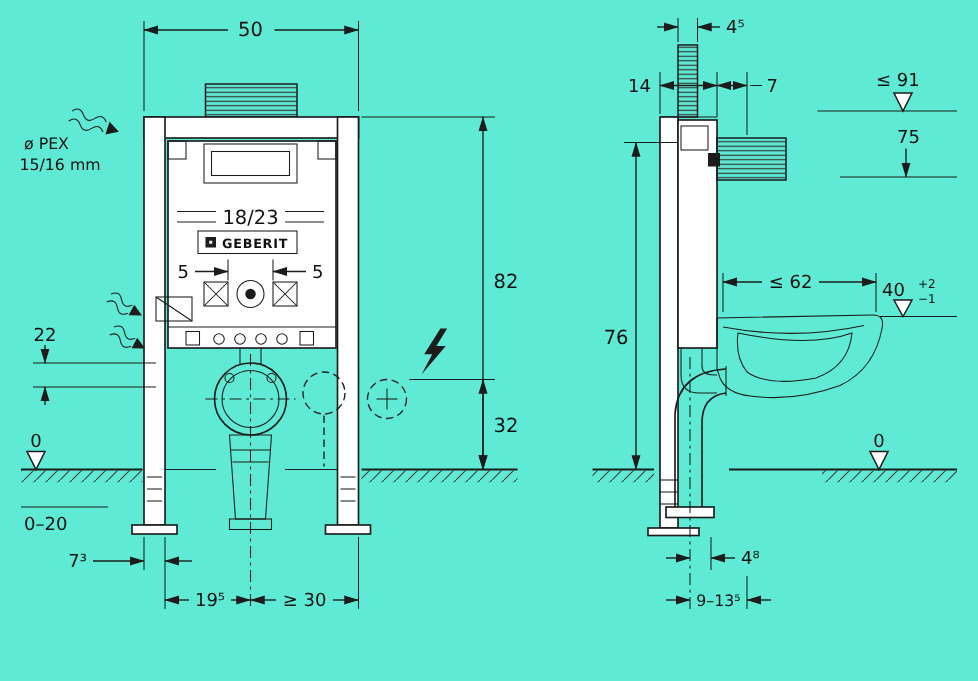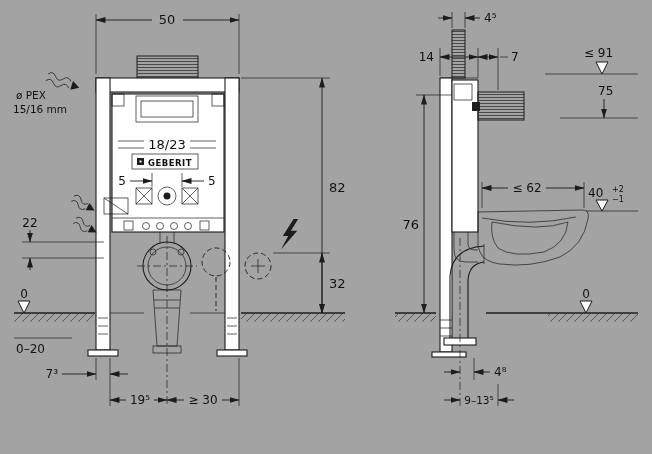--- a/index.html
+++ b/index.html
@@ -1,16 +1,16 @@
 <!DOCTYPE html>
 <html><head>
 <meta charset="utf-8">
 <style>
   html,body{margin:0;padding:0;background:#ffffff;}
-  .stage{width:652px;height:454px;background:#a3a3a3;overflow:hidden;position:relative;
+  .stage{width:652px;height:454px;background:#5eead4;overflow:hidden;position:relative;
          font-family:"DejaVu Sans",sans-serif;}
   svg{display:block;}
   .ol   {fill:#fff;stroke:#1c1c1c;stroke-width:1.1;}
   .ol2  {fill:none;stroke:#1c1c1c;stroke-width:1.1;}
   .thin {fill:none;stroke:#1c1c1c;stroke-width:.7;}
   .dim  {fill:none;stroke:#1c1c1c;stroke-width:.9;}
   .ext  {fill:none;stroke:#1c1c1c;stroke-width:.7;}
   .cl   {fill:none;stroke:#1c1c1c;stroke-width:.7;stroke-dasharray:8 3 2 3;}
   .dsh  {fill:none;stroke:#1c1c1c;stroke-width:.9;stroke-dasharray:5 3;}
   .flr  {fill:none;stroke:#1c1c1c;stroke-width:1.3;}

